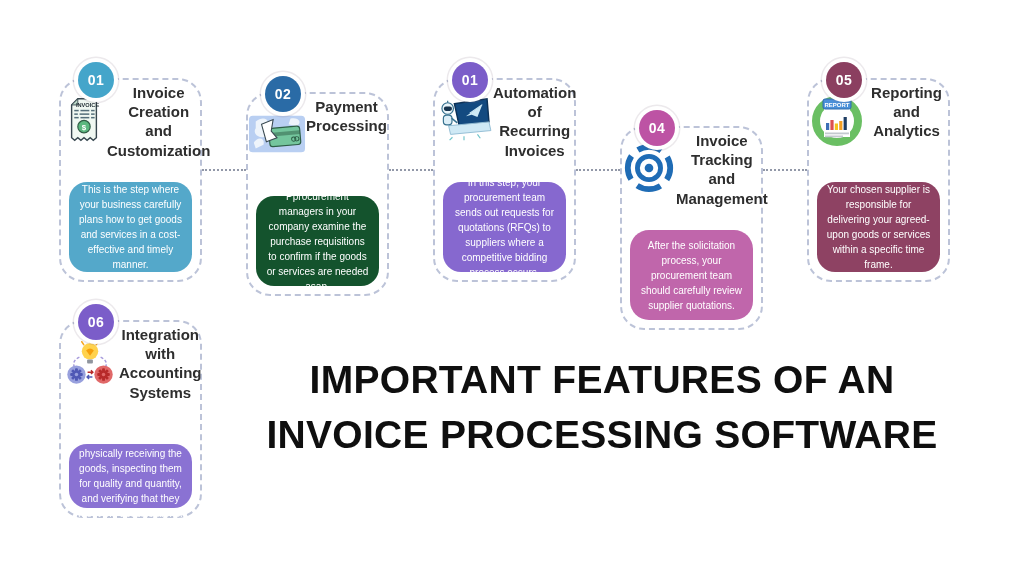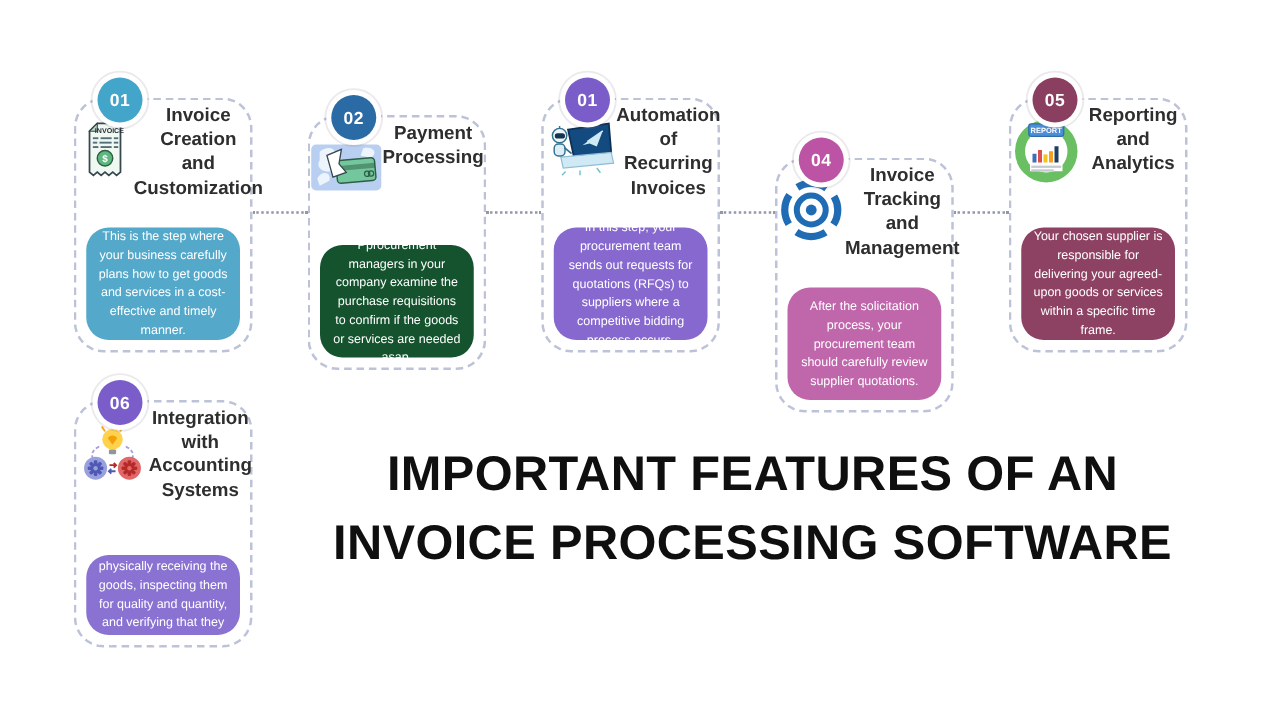--- a/index.html
+++ b/index.html
@@ -141,21 +141,21 @@
     <svg width="54" height="54" viewBox="0 0 56 56">
       <circle cx="28" cy="28" r="22" fill="none" stroke="#1f6cb5" stroke-width="6" stroke-dasharray="25.5 9.05" stroke-dashoffset="12.75"></circle>
       <circle cx="28" cy="28" r="12" fill="none" stroke="#1f6cb5" stroke-width="5"></circle>
       <circle cx="28" cy="28" r="4.5" fill="#1f6cb5"></circle>
     </svg>
   </div>
   <div class="heading">
     <div>Invoice Tracking and</div>
     <div>Management</div>
   </div>
-  <div class="bodybox" style="background-color: rgb(192, 102, 171);">
+  <div class="bodybox" style="background-color: rgb(192, 102, 171); border-radius: 19px;">
     <div class="bodytext">After the solicitation process, your procurement team should carefully review supplier quotations.</div>
   </div>
 </div>
 
 <div class="card" style="left:807px;top:78px;height:204px;">
   <div class="badge" style="background-color: rgb(139, 63, 96);">
     <span>05</span>
   </div>
   <div class="icon-wrap">
     <svg width="56" height="56" viewBox="0 0 56 56">

